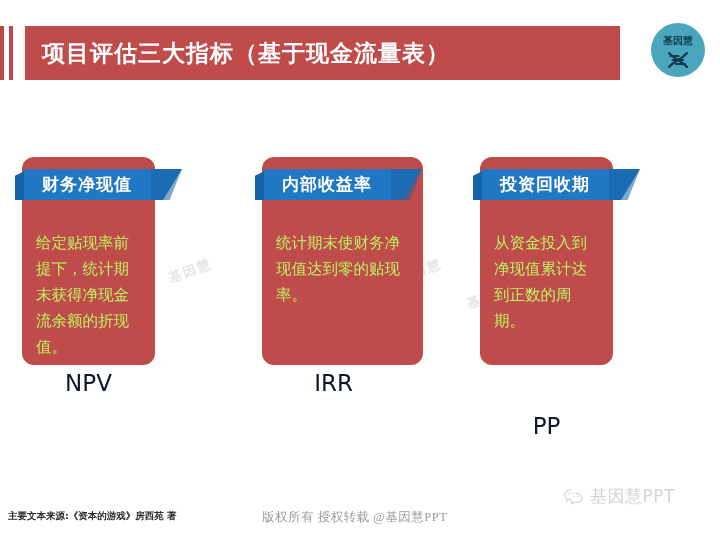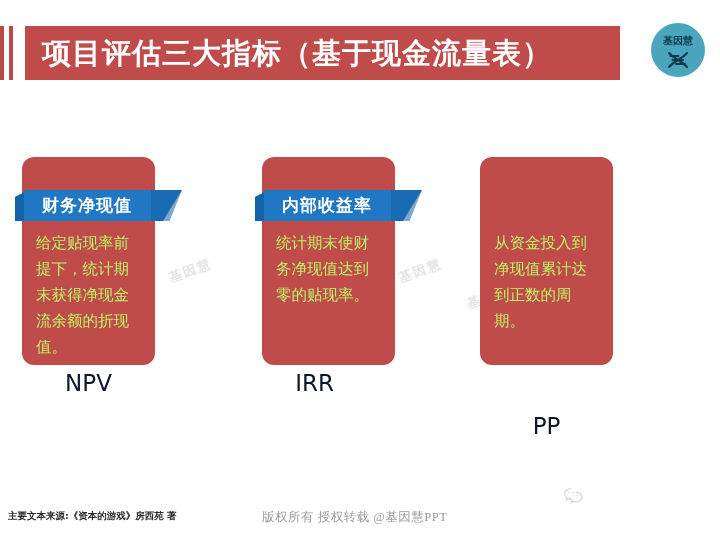--- a/index.html
+++ b/index.html
@@ -41,21 +41,21 @@
     width: 595px;
     height: 54px;
     background: #bf4b4a;
   }
   #title-text {
     position: absolute;
     left: 17px;
     top: 50%;
     transform: translateY(-50%);
     color: #ffffff;
-    font-size: 29px;
+    font-size: 23px;
     font-weight: bold;
     letter-spacing: 1px;
     white-space: nowrap;
     line-height: 1;
   }
 
   
   #brand-logo {
     position: absolute;
     left: 651px;
@@ -91,28 +91,28 @@
   
   .card {
     position: absolute;
     top: 157px;
     width: 133px;
     height: 208px;
     background: #bf4b4a;
     border-radius: 12px;
   }
   #card-1 { left: 22px; }
-  #card-2 { left: 262px; }
+  #card-2 { left: 262px; padding-left: 28px; }
   #card-3 { left: 480px; }
 
   
   .ribbon {
     position: absolute;
     left: -7px;
-    top: 33px;
+    top: 12px;
     height: 45px;
     width: 167px;
   }
   .ribbon-tail {
     position: absolute;
     left: 0px;
     top: 0px;
     width: 14px;
     height: 31px;
     background: #1763a8;
@@ -170,21 +170,21 @@
     position: absolute;
     top: 372px;
     width: 133px;
     text-align: center;
     color: #0f172a;
     font-size: 23px;
     font-weight: normal;
     line-height: 1;
   }
   #caption-1 { left: 22px; }
-  #caption-2 { left: 248px; text-align: center; }
+  #caption-2 { left: 267px; text-align: center; }
   #caption-3 { left: 480px; margin-top: 43px; }
 
   
   #footer-source {
     position: absolute;
     left: 8px;
     top: 510px;
     color: #2b2b2b;
     font-size: 9.5px;
     font-weight: bold;
@@ -262,30 +262,37 @@
     <div class="ribbon-tail"></div>
     <div class="ribbon-band"></div>
     <div class="ribbon-tip"></div>
     <div class="ribbon-label">内部收益率</div>
   </div>
   <div class="card-body">统计期末使财务净现值达到零的贴现率。</div>
 </div>
 <div class="card-caption" id="caption-2">IRR</div>
 
 <div class="card" id="card-3">
+  <div class="ribbon">
+    <div class="ribbon-tail"></div>
+    <div class="ribbon-band"></div>
+    <div class="ribbon-tip"></div>
+    <div class="ribbon-label">投资回收期</div>
+  </div>
   <div class="card-body">从资金投入到净现值累计达到正数的周期。</div>
 </div>
 <div class="card-caption" id="caption-3">PP</div>
 
 <div id="footer-source">主要文本来源:《资本的游戏》房西苑  著</div>
 <div id="footer-copyright">版权所有  授权转载  @基因慧PPT</div>
 <div id="footer-wechat">
   <svg class="wechat-svg" viewBox="0 0 24 24">
     <g fill="none" stroke="#d3d3d3" stroke-width="1.3">
       <path d="M9.2 4.2 C 4.9 4.2, 1.8 7.0, 1.8 10.2 C 1.8 12.0, 2.9 13.6, 4.6 14.7 L 3.9 17.0 L 6.5 15.7 C 7.4 15.9, 8.3 16.0, 9.2 16.0"></path>
       <path d="M14.6 8.4 C 18.5 8.4, 21.8 10.8, 21.8 13.8 C 21.8 16.8, 18.5 19.2, 14.6 19.2 C 13.8 19.2, 13.0 19.1, 12.3 18.9 L 9.7 20.1 L 10.4 18.0 C 8.7 17.0, 7.5 15.5, 7.5 13.8"></path>
     </g>
     <circle cx="6.9" cy="8.6" r="0.95" fill="#d3d3d3"></circle>
     <circle cx="11.4" cy="8.6" r="0.95" fill="#d3d3d3"></circle>
     <circle cx="12.5" cy="12.4" r="0.85" fill="#d3d3d3"></circle>
     <circle cx="16.7" cy="12.4" r="0.85" fill="#d3d3d3"></circle>
   </svg>
+  <span>基因慧PPT</span>
 </div>
 
 </body></html>

